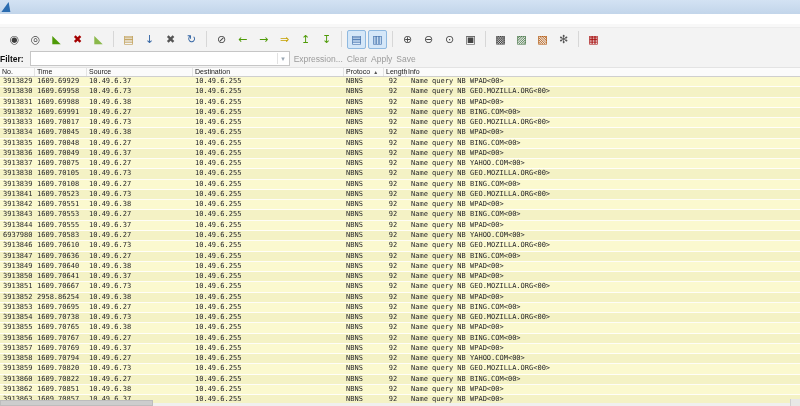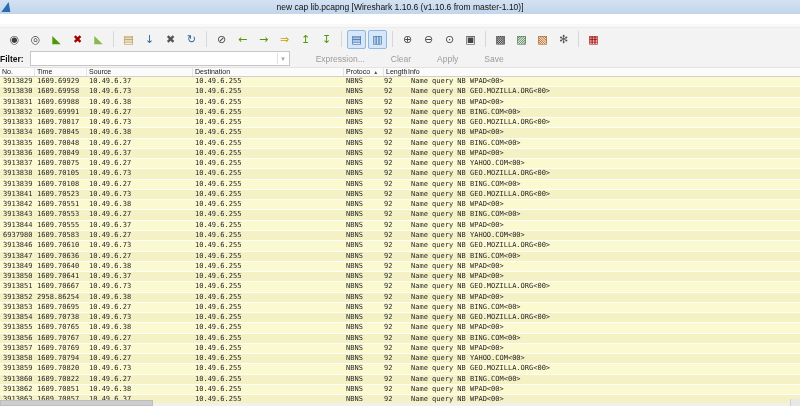--- a/index.html
+++ b/index.html
@@ -29,53 +29,52 @@
   .tool.active{background:#d5e7f8;border-color:#8fb9e0;}
   .tsep{width:1px;height:16px;background:#d7d7d7;margin:0 4px;}
 
   
   .filterbar{position:absolute;left:0;top:50px;width:800px;height:18px;background:#f3f3f3;
              border-bottom:1px solid #e3e3e3;display:flex;align-items:center;box-sizing:border-box;}
   .filter-label{font-size:8.5px;font-weight:bold;color:#111;margin-right:6px;}
   .filter-combo{width:258px;height:13px;background:#fff;border:1px solid #c6c6c6;display:flex;align-items:center;position:relative;}
   .filter-input{border:none;outline:none;flex:1;height:11px;font-size:8px;padding:0 2px;background:transparent;}
   .combo-arrow{width:11px;height:11px;color:#9aa7b3;font-size:7px;line-height:11px;text-align:center;border-left:1px solid #e2e2e2;}
-  .filter-btn{font-size:8.5px;color:#9b9b9b;margin-left:26px;cursor:default;}
+  .filter-btn{font-size:8.5px;color:#9b9b9b;margin-left:4px;cursor:default;}
   .filter-btn:first-of-type{margin-left:10px;}
 
   
   .grid-cols{display:grid;grid-template-columns:35px 52px 106px 151px 40px 22px 1fr;}
   .plist-header{position:absolute;left:0;top:68px;width:800px;height:9px;background:#fbfbfb;
                 border-bottom:1px solid #cfcfcf;box-sizing:border-box;}
   .hcell{font-size:7px;line-height:8px;color:#222;padding-left:2px;border-right:1px solid #e4e4e4;
          white-space:nowrap;overflow:visible;display:flex;align-items:center;cursor:default;}
   .hcell:last-child{border-right:none;}
   .hcell .sort{margin-left:3px;font-size:5px;color:#555;}
 
   .plist{position:absolute;left:0;top:77px;width:800px;height:329px;overflow:hidden;
          font-family:"DejaVu Sans Mono",monospace;}
   .prow{height:10.28px;box-sizing:border-box;border-bottom:1px solid rgba(255,255,255,.85);
         background:#fbf9cf;cursor:default;}
   .prow:nth-child(even){background:#f4f2c5;}
   .pcell{font-size:7px;line-height:9px;color:#26262a;white-space:nowrap;overflow:hidden;padding-left:2px;}
   .pcell.num{padding-left:3px;}
-  .pcell.len{text-align:left;padding-right:4px;padding-left:0;}
+  .pcell.len{text-align:center;padding-right:4px;padding-left:0;}
   .pcell.info{padding-left:5px;}
 
   
   .hscroll-track{position:absolute;left:0;top:403px;width:800px;height:3px;background:#f0f0ee;}
   .hscroll-thumb{position:absolute;left:0;top:400px;width:153px;height:6px;background:#cdcdcd;border:1px solid #bdbdbd;box-sizing:border-box;}
   .corner{position:absolute;left:790px;top:399px;width:10px;height:7px;background:#e8e8e6;border-left:1px solid #d0d0d0;box-sizing:border-box;}
 </style>
 </head>
 <body>
 
 <div class="titlebar">
   <div class="win-icon"></div>
-  <div class="title-text">new cap lib.pcapng   [Wireshark 1.10.6  (v1.10.6 from master-1.10)]</div>
 </div>
 
 <div class="menubar">
     <span class="menu-item">File</span>
     <span class="menu-item">Edit</span>
     <span class="menu-item">View</span>
     <span class="menu-item">Go</span>
     <span class="menu-item">Capture</span>
     <span class="menu-item">Analyze</span>
     <span class="menu-item">Statistics</span>

